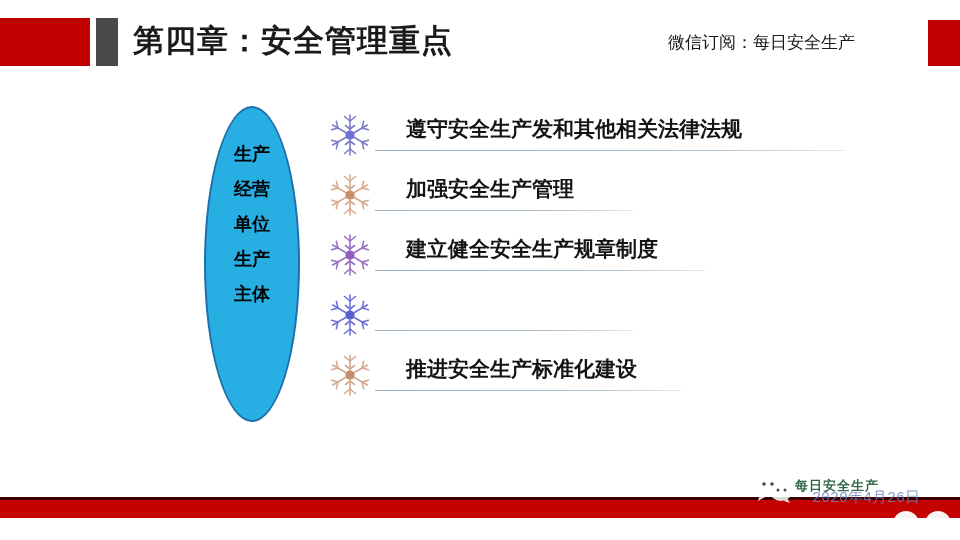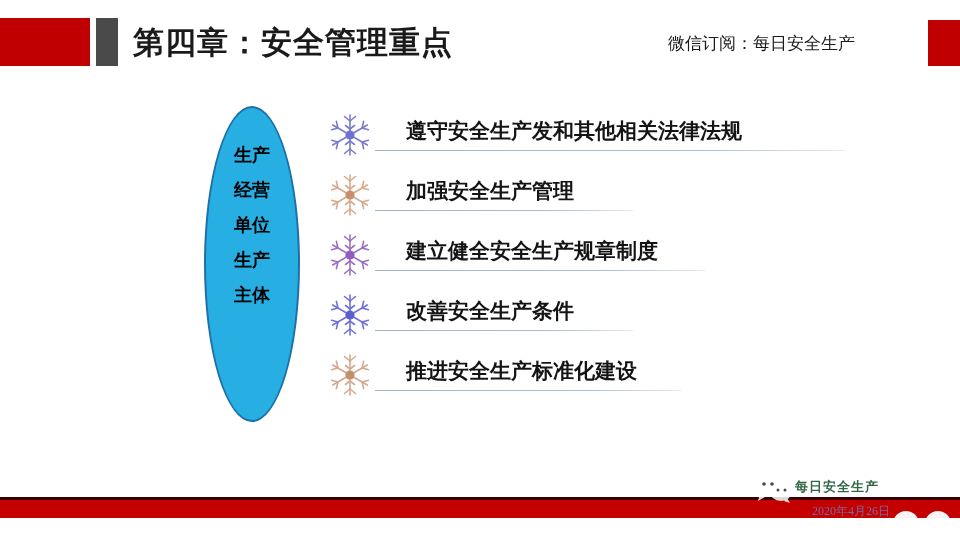--- a/index.html
+++ b/index.html
@@ -6,21 +6,21 @@
     margin: 0;
     padding: 0;
     background: #ffffff;
   }
   #slide {
     position: relative;
     width: 960px;
     height: 518px;
     background: #ffffff;
     overflow: hidden;
-    font-family: Liberation Serif, serif;
+    font-family: Liberation Mono, monospace;
   }
 
   
   #header {
     position: absolute;
     left: 0; top: 0;
     width: 960px; height: 92px;
   }
   .hdr-red-left {
     position: absolute;
@@ -140,22 +140,22 @@
     font-size: 13px;
     font-weight: bold;
     color: #14532d;
     opacity: .88;
     white-space: nowrap;
     letter-spacing: 1px;
     line-height: 26px;
   }
   #wm-date {
     position: absolute;
-    left: 812px; top: 504px;
-    font-size: 12px;
+    left: 812px; top: 492px;
+    font-size: 15px;
     color: #6A80C8;
     opacity: .80;
     white-space: nowrap;
     line-height: 14px;
   }
   #wm-page {
     position: absolute;
     left: 848px; top: 518px;
     font-size: 11px;
     color: #6A80C8;
@@ -315,21 +315,20 @@
             <line x1="35.1" y1="16" x2="41.4" y2="17.8"></line>
               <line x1="35.1" y1="16" x2="36.6" y2="9.3"></line>
             <line x1="23" y1="17" x2="18.5" y2="13.5"></line>
               <line x1="23" y1="17" x2="27.5" y2="13.5"></line>
             <line x1="23" y1="29" x2="18.5" y2="32.5"></line>
               <line x1="23" y1="29" x2="27.5" y2="32.5"></line>
           </g>
           <circle cx="23" cy="23" r="4.6" fill="#5A5FD0"></circle>
         </svg>
       </span>
-      <span class="item-text">改善安全生产条件</span>
       <span class="item-rule" style="width:258px"></span>
     </div>
 
     <div class="list-item">
       <span class="snow-icon">
         <svg viewBox="0 0 46 46" width="46" height="46" aria-hidden="true">
           <g stroke="#D4A98F" stroke-width="1.6" stroke-linecap="round" fill="none">
             <line x1="23" y1="3" x2="23" y2="43"></line>
             <line x1="5.7" y1="13" x2="40.3" y2="33"></line>
             <line x1="5.7" y1="33" x2="40.3" y2="13"></line>

